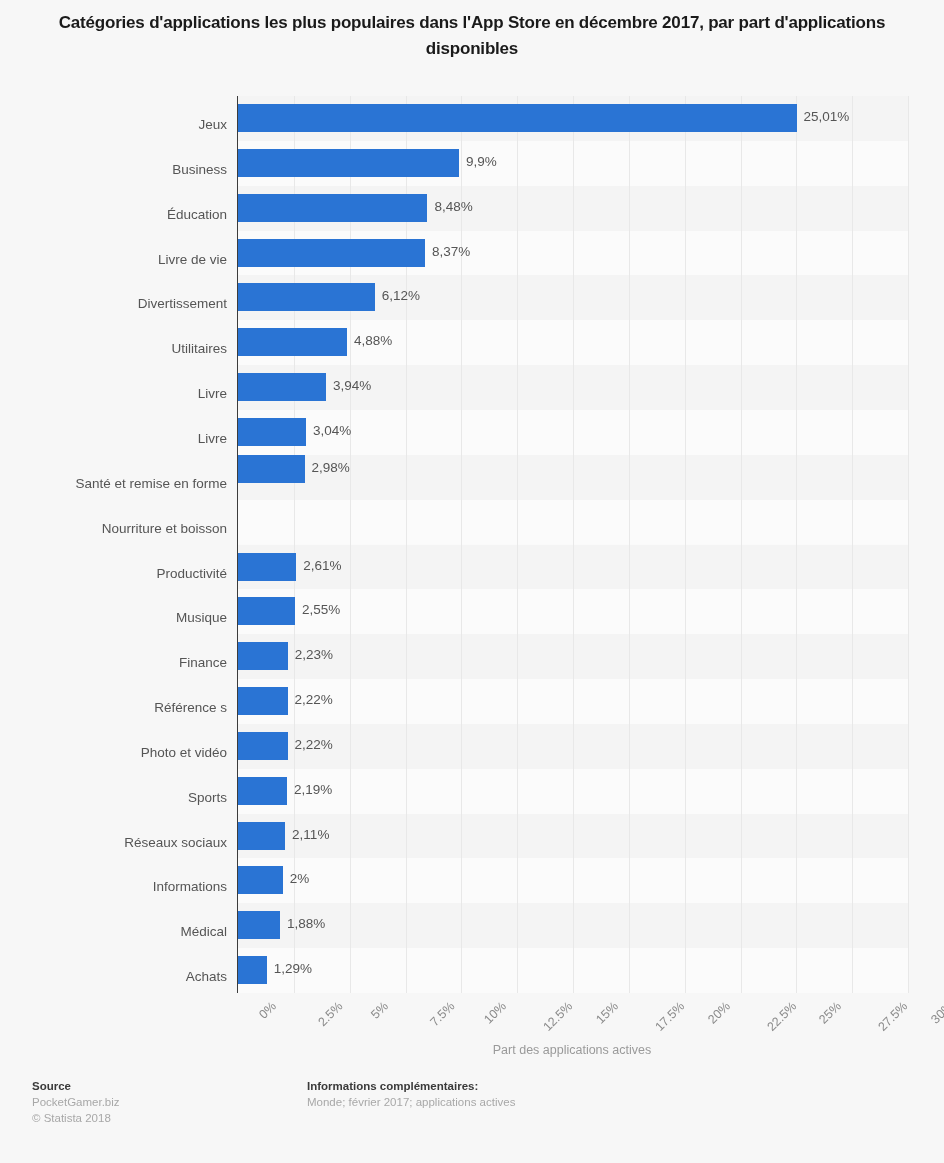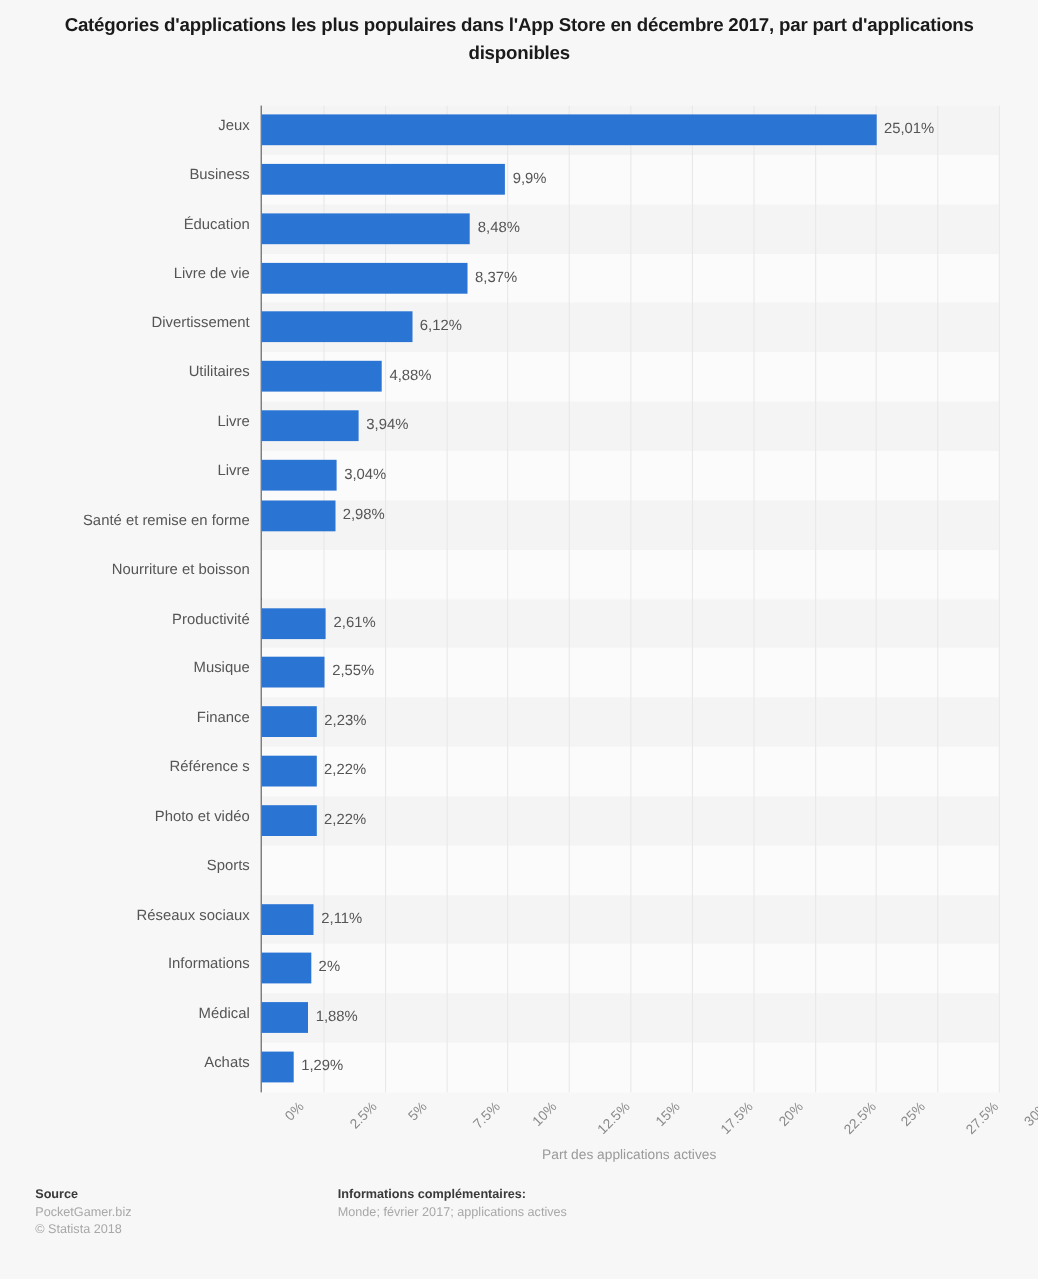--- a/index.html
+++ b/index.html
@@ -94,21 +94,21 @@
     right: 0;
     width: 220px;
     text-align: right;
     font-size: 13.5px;
     color: #555;
     white-space: nowrap;
   }
   #cat-labels {
     position: absolute;
     left: 0;
-    top: 4px;
+    top: 15px;
     width: 227px;
     height: 897px;
   }
 
   
   #xaxis {
     position: absolute;
     left: 237px;
     top: 905px;
     width: 670px;
@@ -269,20 +269,24 @@
         <div class="bar-value" style="left: 56.8033px;">2,23%</div>
       </div>
       <div class="bar-row" style="top: 583.05px; height: 44.85px;">
         <div class="bar" style="width: 49.58px; background: rgb(42, 116, 212);"></div>
         <div class="bar-value" style="left: 56.58px;">2,22%</div>
       </div>
       <div class="bar-row" style="top: 627.9px; height: 44.85px;">
         <div class="bar" style="width: 49.58px; background: rgb(42, 116, 212);"></div>
         <div class="bar-value" style="left: 56.58px;">2,22%</div>
       </div>
+      <div class="bar-row" style="top: 672.75px; height: 44.85px;">
+        <div class="bar" style="width: 48.91px; background: rgb(42, 116, 212);"></div>
+        <div class="bar-value" style="left: 55.91px;">2,19%</div>
+      </div>
       <div class="bar-row" style="top: 717.6px; height: 44.85px;">
         <div class="bar" style="width: 47.1233px; background: rgb(42, 116, 212);"></div>
         <div class="bar-value" style="left: 54.1233px;">2,11%</div>
       </div>
       <div class="bar-row" style="top: 762.45px; height: 44.85px;">
         <div class="bar" style="width: 44.6667px; background: rgb(42, 116, 212);"></div>
         <div class="bar-value" style="left: 51.6667px;">2%</div>
       </div>
       <div class="bar-row" style="top: 807.3px; height: 44.85px;">
         <div class="bar" style="width: 41.9867px; background: rgb(42, 116, 212);"></div>

